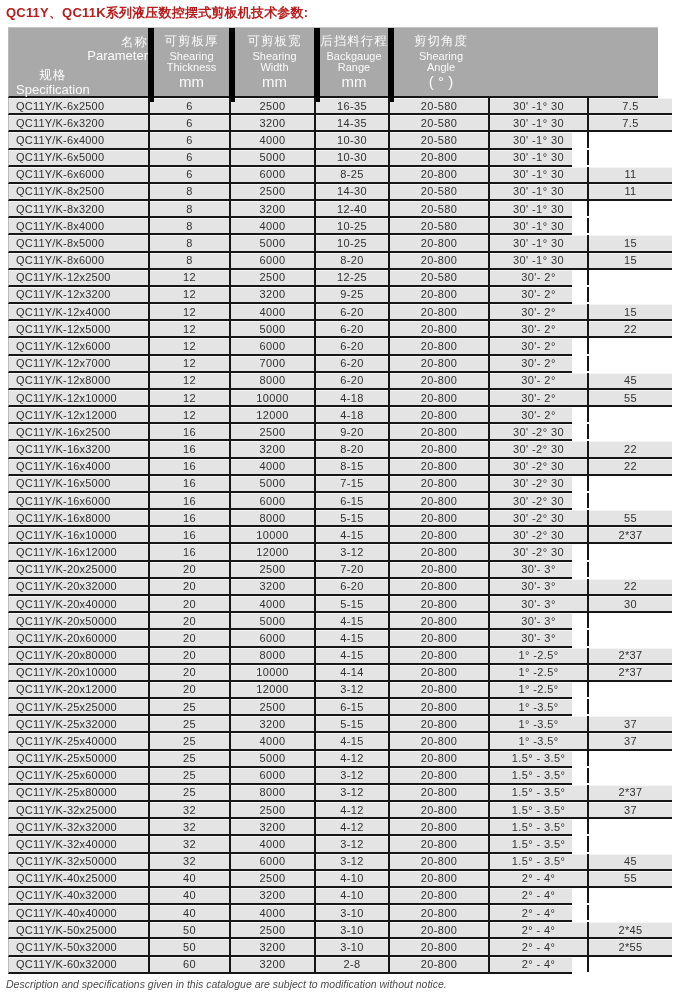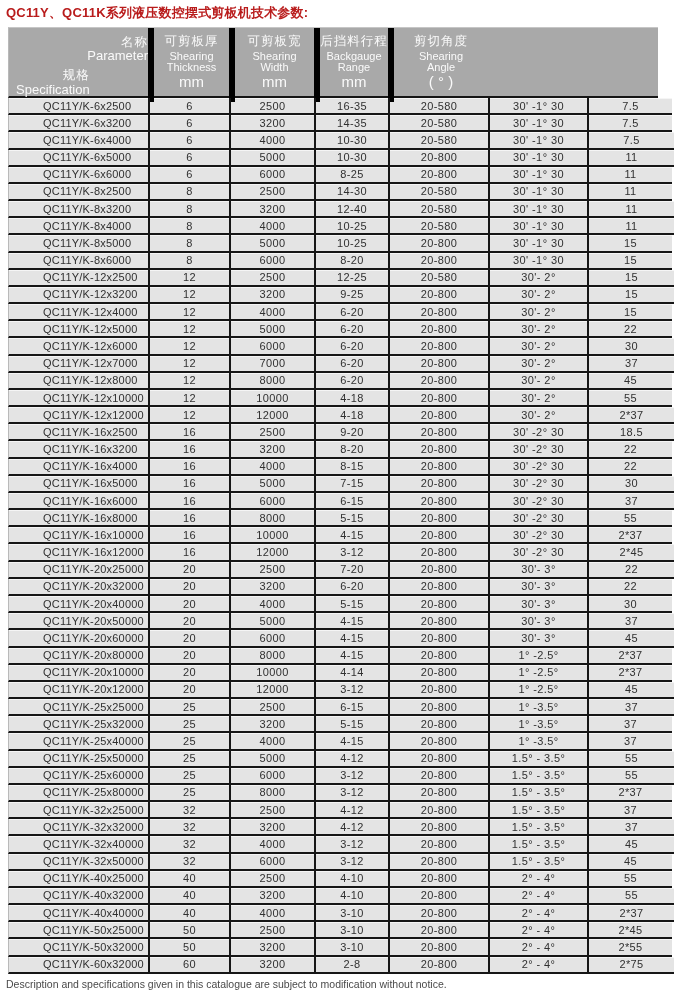--- a/index.html
+++ b/index.html
@@ -52,30 +52,30 @@
   .corner{
     position:relative;
     border-left:none;
   }
   .corner .name-block{
     position:absolute;top:7px;right:0;
     text-align:right;line-height:1.15;
   }
   .corner .spec-block{
     position:absolute;bottom:5px;left:7px;
-    text-align:right;line-height:1.15;
+    text-align:center;line-height:1.15;
   }
   .corner .cn{font-size:12.5px;letter-spacing:1px;}
   .corner .en{font-size:13px;}
   
   #table-body{width:664px;}
   .trow{
     display:grid;
     grid-template-columns:139px 81px 85px 74px 100px 99px minmax(0,1fr);
-    width:666px;
+    width:564px;
     height:17.18px;
     box-sizing:border-box;
     background:#e4e4e4;
     border-left:1px solid #b9b9b9;
     border-bottom:2px solid #161616;
     box-shadow:inset 0 1px 0 #f5f5f5;
   }
   .trow:nth-child(4n+1),
   .trow:nth-child(4n+2){width:664px;}
   .tcell{
@@ -85,28 +85,27 @@
     display:flex;
     align-items:center;
     justify-content:center;
     letter-spacing:0.4px;
     overflow:hidden;
     white-space:nowrap;
   }
   .tcell.c0{
     border-left:none;
     justify-content:flex-start;
-    padding-left:25px;
+    padding-left:7px;
     letter-spacing:0.2px;
-    margin-left:9px;
   }
   
   .footer{margin:4px 0 0 6px;line-height:1.25;}
   .footer .cn{font-size:10px;color:#2a2a2a;font-weight:bold;letter-spacing:0.3px;}
-  .footer .en{font-size:10.5px;color:#4a4a4a;}
+  .footer .en{font-size:10.5px;color:#4a4a4a;font-style:italic;}
 </style>
 </head>
 <body>
 
 <div class="page-title">QC11Y、QC11K系列液压数控摆式剪板机技术参数:</div>
 
 <div id="spec-table">
   <div id="table-header">
     <div class="hcell corner">
       <div class="name-block">

